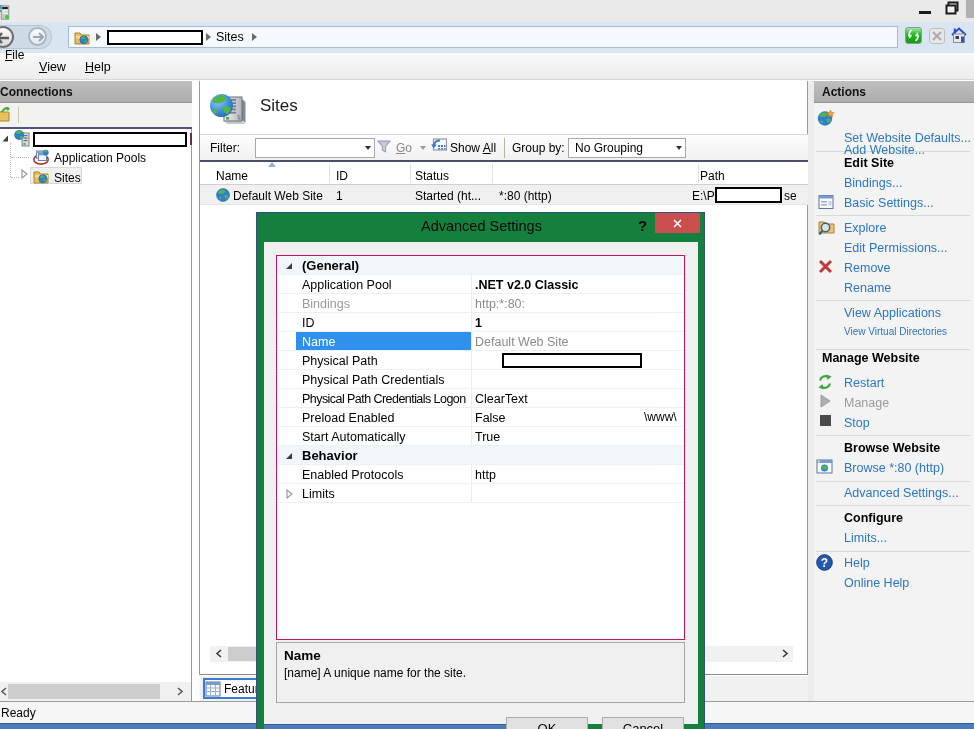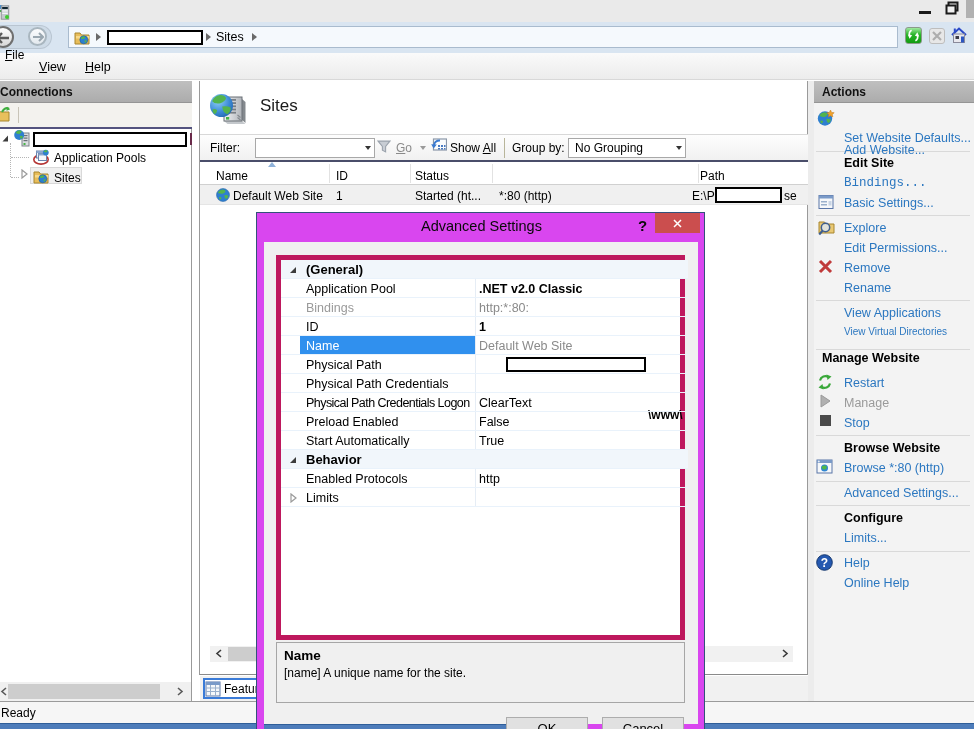--- a/index.html
+++ b/index.html
@@ -264,32 +264,32 @@
 <div class="abs" style="left:814px;top:81px;width:160px;height:622px;background:#f3f3f3;"></div>
 <div class="abs" style="left:814px;top:81px;width:160px;height:22px;background:linear-gradient(#bfbfbf,#acacac);border-bottom:1px solid #959595;"></div>
 <div class="abs" style="left:822px;top:85px;font-size:12px;font-weight:bold;color:#111;">Actions</div>
 <div id="actions"></div>
 
 <div class="abs" style="left:0;top:701px;width:974px;height:1px;background:#9b9b9b;"></div>
 <div class="abs" style="left:0;top:702px;width:974px;height:21px;background:#f6f6f6;"></div>
 <div class="abs" style="left:1px;top:706px;">Ready</div>
 <div class="abs" style="left:0;top:723px;width:974px;height:6px;background:#4d7cba;border-top:1px solid #2f5e99;"></div>
 
-<div id="dialog" class="abs" style="left:256px;top:212px;width:449px;height:517px;background:#d946ef;border:1px solid #33517a;border-bottom:none;padding-left:9px;">
+<div id="dialog" class="abs" style="left:256px;top:212px;width:449px;height:517px;background:#15803d;border:1px solid #33517a;border-bottom:none;padding-left:9px;">
 
   <div class="abs" style="left:164px;top:5px;font-size:14.5px;color:#0a0a0a;">Advanced Settings</div>
   <div class="abs" style="left:381px;top:4px;font-size:15px;font-weight:bold;color:#0a0a0a;">?</div>
   <div class="abs" style="left:398px;top:0;width:45px;height:20px;background:#cb4e4e;"></div>
   <svg class="abs" style="left:416px;top:6px" width="9" height="9" viewBox="0 0 9 9">
     <path d="M1 1 L8 8 M8 1 L1 8" stroke="#fff" stroke-width="1.5"></path>
   </svg>
 
   <div class="abs" style="left:7px;top:29px;width:434px;height:482px;background:#f0f0f0;"></div>
 
-  <div class="abs" style="left:19px;top:42px;width:409px;height:385px;background:#fff;border:5px solid #be185d;" id="grid">
+  <div class="abs" style="left:19px;top:42px;width:409px;height:385px;background:#fff;border:1px solid #be185d;" id="grid">
         <div class="abs" style="left:194px;top:0;width:1px;height:247px;background:#e6edf5;"></div>
         <div class="abs" style="left:0;top:0px;width:407px;height:19px;background:#f1f6fb;"></div>
         <svg class="abs" style="left:8px;top:6px" width="8" height="8" viewBox="0 0 8 8">
           <polygon points="7,1 7,7 1,7" fill="#3c3c3c"></polygon>
         </svg>
         <div class="abs" style="left:25px;top:2px;font-size:13px;font-weight:bold;">(General)</div>
         <div class="abs" style="left:0;top:18px;width:407px;height:1px;background:#e9f2fb;"></div>
         <div class="abs" style="left:25px;top:22px;font-size:12.5px;">Application Pool</div>
         <div class="abs" style="left:198px;top:22px;font-size:12.5px;font-weight:bold;">.NET v2.0 Classic</div>
         <div class="abs" style="left:0;top:37px;width:407px;height:1px;background:#e9f2fb;"></div>
@@ -299,21 +299,21 @@
         <div class="abs" style="left:25px;top:60px;font-size:12.5px;">ID</div>
         <div class="abs" style="left:198px;top:60px;font-size:12.5px;font-weight:bold;">1</div>
         <div class="abs" style="left:0;top:75px;width:407px;height:1px;background:#e9f2fb;"></div>
         <div class="abs" style="left:19px;top:76px;width:175px;height:19px;background:#3090ee;"></div>
         <div class="abs" style="left:25px;top:79px;font-size:12.5px;color:#fff;">Name</div>
         <div class="abs" style="left:198px;top:79px;font-size:12.5px;color:#8a8a8a;">Default Web Site</div>
         <div class="abs" style="left:0;top:94px;width:407px;height:1px;background:#e9f2fb;"></div>
         <div class="abs" style="left:25px;top:98px;font-size:12.5px;">Physical Path</div>
         <div class="abs" style="left:193px;top:98px;font-size:12px;font-weight:bold;margin-left:48px;">E:\PA</div>
         <div class="abs" style="left:225px;top:97px;width:140px;height:15px;background:#fff;border:2px solid #000;"></div>
-        <div class="abs" style="left:367px;top:100px;font-size:12px;font-weight:bold;margin-top:48px;">\www\</div>
+        <div class="abs" style="left:367px;top:106px;font-size:12px;font-weight:normal;margin-top:48px;">\www\</div>
         <div class="abs" style="left:0;top:113px;width:407px;height:1px;background:#e9f2fb;"></div>
         <div class="abs" style="left:25px;top:117px;font-size:12.5px;">Physical Path Credentials</div>
         <div class="abs" style="left:0;top:132px;width:407px;height:1px;background:#e9f2fb;"></div>
         <div class="abs" style="left:25px;top:136px;font-size:12.5px;letter-spacing:-0.55px;">Physical Path Credentials Logon</div>
         <div class="abs" style="left:198px;top:136px;font-size:12.5px;">ClearText</div>
         <div class="abs" style="left:0;top:151px;width:407px;height:1px;background:#e9f2fb;"></div>
         <div class="abs" style="left:25px;top:155px;font-size:12.5px;">Preload Enabled</div>
         <div class="abs" style="left:198px;top:155px;font-size:12.5px;">False</div>
         <div class="abs" style="left:0;top:170px;width:407px;height:1px;background:#e9f2fb;"></div>
         <div class="abs" style="left:25px;top:174px;font-size:12.5px;">Start Automatically</div>
@@ -357,21 +357,21 @@
     <div class="abs lnk" style="left:844px;top:111px;font-size:12.5px;margin-top:32px;">Add Website...</div>
     <svg class="abs" style="left:817px;top:109px" width="18" height="18" viewBox="0 0 18 18">
       <circle cx="8" cy="9.5" r="7.2" fill="#2e7fd0"></circle>
       <path d="M2.4 6.6 Q3.8 3.6 7.4 3.2 Q10.2 3.5 10.8 5.1 Q10.2 7.3 7.5 7.9 Q3.9 8.5 2.4 6.6Z" fill="#53b44e"></path>
       <path d="M9.4 10 Q11.9 9.2 13.8 10.5 Q13.9 12.6 11.6 14.1 Q9.6 13.5 9.4 10Z" fill="#53b44e"></path>
       <path d="M3.3 11.7 Q5 11 6.2 12.2 Q5.9 14.1 4.3 14.4 Q3.3 13.2 3.3 11.7Z" fill="#53b44e"></path>
       <path d="M13.5 1 L14.6 3.4 L17.2 3.7 L15.3 5.4 L15.8 8 L13.5 6.7 L11.2 8 L11.7 5.4 L9.8 3.7 L12.4 3.4 Z" fill="#f0a22c" stroke="#c07818" stroke-width=".5"></path>
     </svg>
     <div class="abs lnk" style="left:844px;top:131px;font-size:12.5px;">Set Website Defaults...</div>
     <div class="abs bold" style="left:844px;top:156px;font-size:12.5px;">Edit Site</div>
-    <div class="abs lnk" style="left:844px;top:176px;font-size:12.5px;font-family:Liberation Mono, monospace;">Bindings...</div>
+    <div class="abs lnk" style="left:844px;top:176px;font-size:12.5px;">Bindings...</div>
     <div class="abs lnk" style="left:844px;top:196px;font-size:12.5px;">Basic Settings...</div>
     <svg class="abs" style="left:818px;top:194px" width="16" height="16" viewBox="0 0 16 16">
       <rect x="1" y="1.5" width="14" height="13" fill="#f6f8fa" stroke="#5a76a8" stroke-width="1"></rect>
       <rect x="1" y="1.5" width="14" height="3" fill="#7a9ac8"></rect>
       <rect x="3" y="7" width="6" height="1.5" fill="#9ab0cc"></rect>
       <rect x="3" y="10" width="6" height="1.5" fill="#9ab0cc"></rect>
       <rect x="10.5" y="7" width="3" height="4.5" fill="#c8d4e4"></rect>
     </svg>
     <div class="abs lnk" style="left:844px;top:221px;font-size:12.5px;">Explore</div>
     <svg class="abs" style="left:817px;top:219px" width="18" height="18" viewBox="0 0 18 18">

